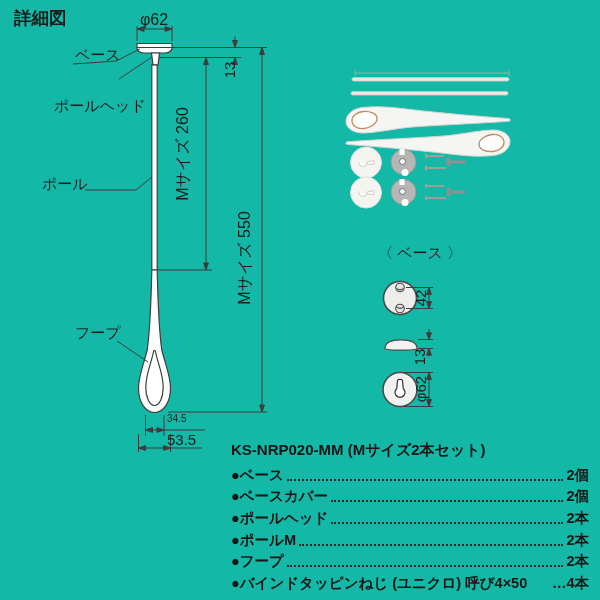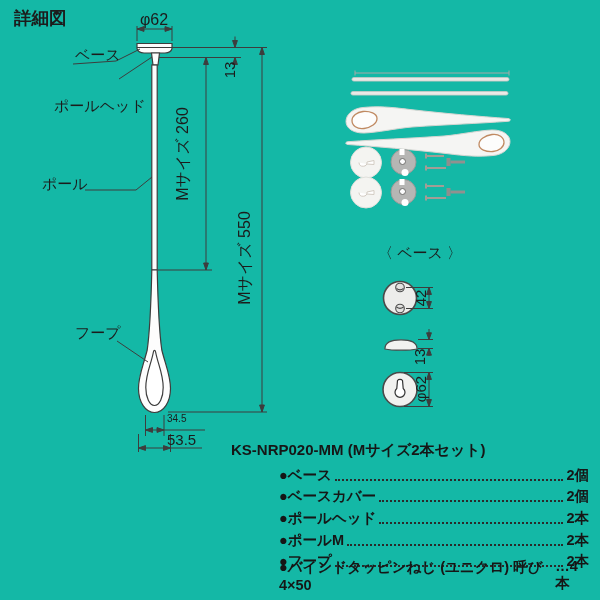--- a/index.html
+++ b/index.html
@@ -5,21 +5,21 @@
   html,body{margin:0;padding:0;background:#fff;}
   #canvas{position:relative;width:600px;height:600px;background:#14b8a6;overflow:hidden;
           font-family:"Liberation Sans","DejaVu Sans",sans-serif;}
   svg{position:absolute;left:0;top:0;}
   .t{position:absolute;white-space:nowrap;color:#1c1c1c;font-family:"Liberation Sans","DejaVu Sans",sans-serif;}
   .rot{transform:translate(-50%,-50%) rotate(-90deg);}
   .cx{transform:translateX(-50%);}
   .bold{font-weight:bold;}
   #parts-list{position:absolute;left:231px;top:441px;width:358px;}
   .pl-head{font-size:15px;font-weight:bold;color:#161616;margin-bottom:3px;}
-  .pl-item{display:flex;align-items:flex-end;font-size:14.5px;font-weight:600;color:#161616;height:21.7px;margin-left:48px;}
+  .pl-item{display:flex;align-items:flex-end;font-size:14.5px;font-weight:600;color:#161616;height:21.7px;}
   .pl-leader{flex:1;border-bottom:2.4px dotted #2a2a2a;margin:0 3px 4px 3px;}
   .pl-item.no-dots .pl-leader{border-bottom:none;}
 </style>
 </head>
 <body>
 
 <div id="canvas">
 
   <svg width="600" height="600" viewBox="0 0 600 600">
 

